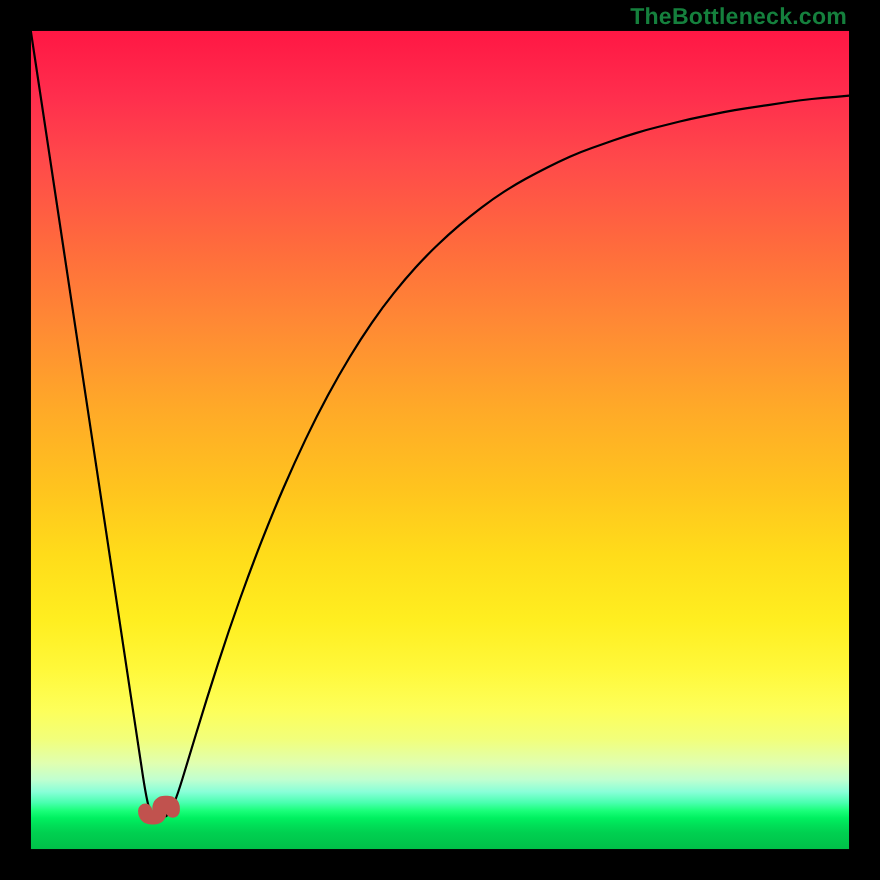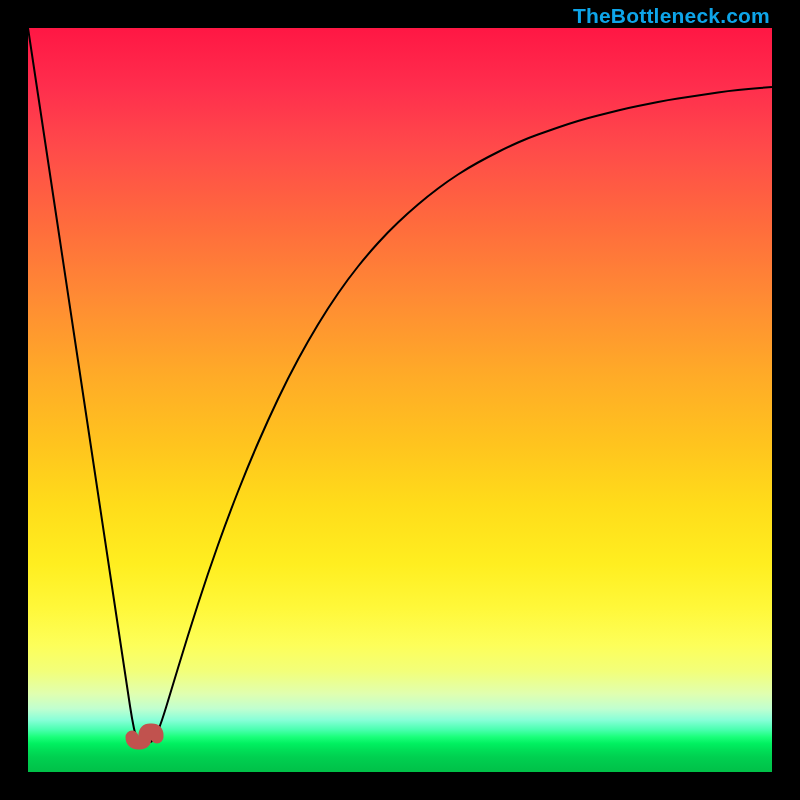--- a/index.html
+++ b/index.html
@@ -54,21 +54,21 @@
       #00c048 100%
     );
   }
   .watermark {
     position: absolute;
     top: 4px;
     right: 30px;
     font-family: Arial, Helvetica, sans-serif;
     font-size: 21px;
     font-weight: 600;
-    color: #0ea5e9;
+    color: #15803d;
     letter-spacing: 0.2px;
     user-select: none;
   }
   svg.curve, svg.marker {
     position: absolute;
     inset: 0;
     width: 744px;
     height: 744px;
   }
 </style>

